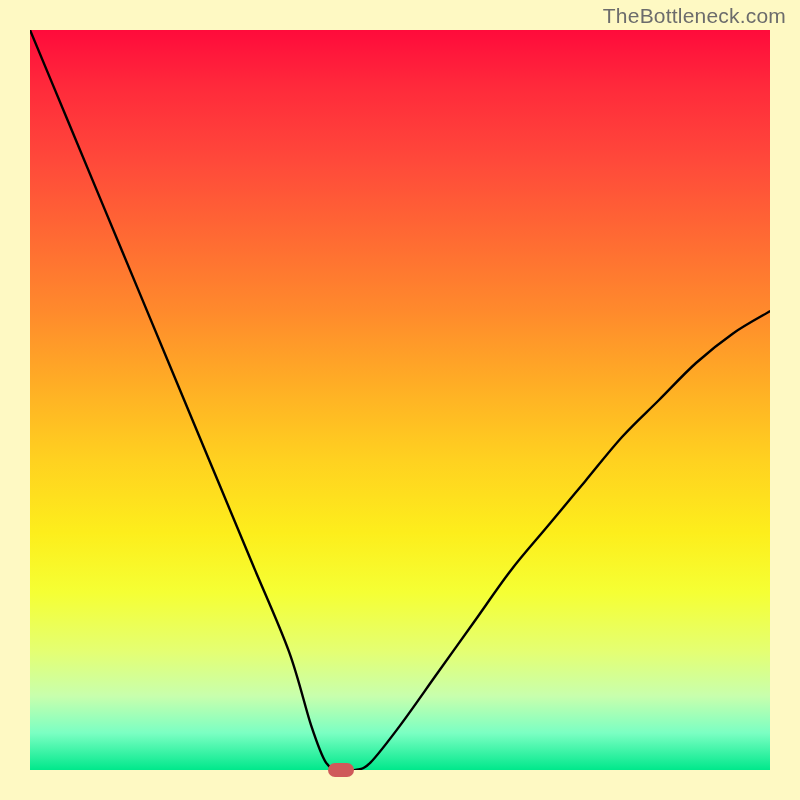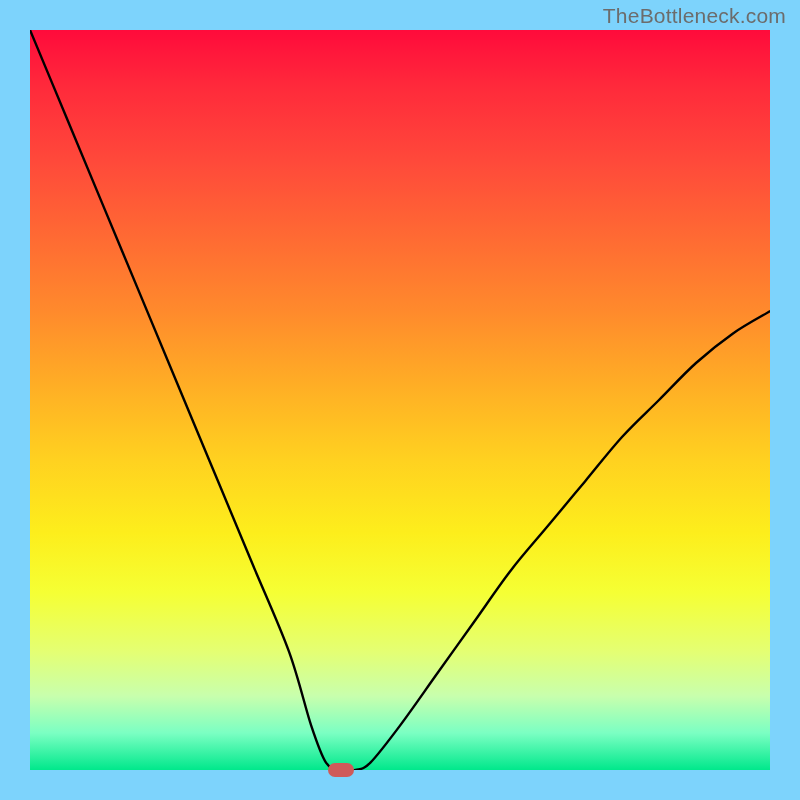--- a/index.html
+++ b/index.html
@@ -10,21 +10,21 @@
     overflow: hidden;
     background: #000;
     font-family: Arial, Helvetica, sans-serif;
   }
   .frame {
     position: absolute;
     left: 0;
     top: 0;
     width: 800px;
     height: 800px;
-    background: #7dd3fc;
+    background: #fef9c3;
   }
   .plot {
     position: absolute;
     left: 30px;
     top: 30px;
     width: 740px;
     height: 740px;
     
     background: linear-gradient(to bottom,
       #ff0b3b 0%,

